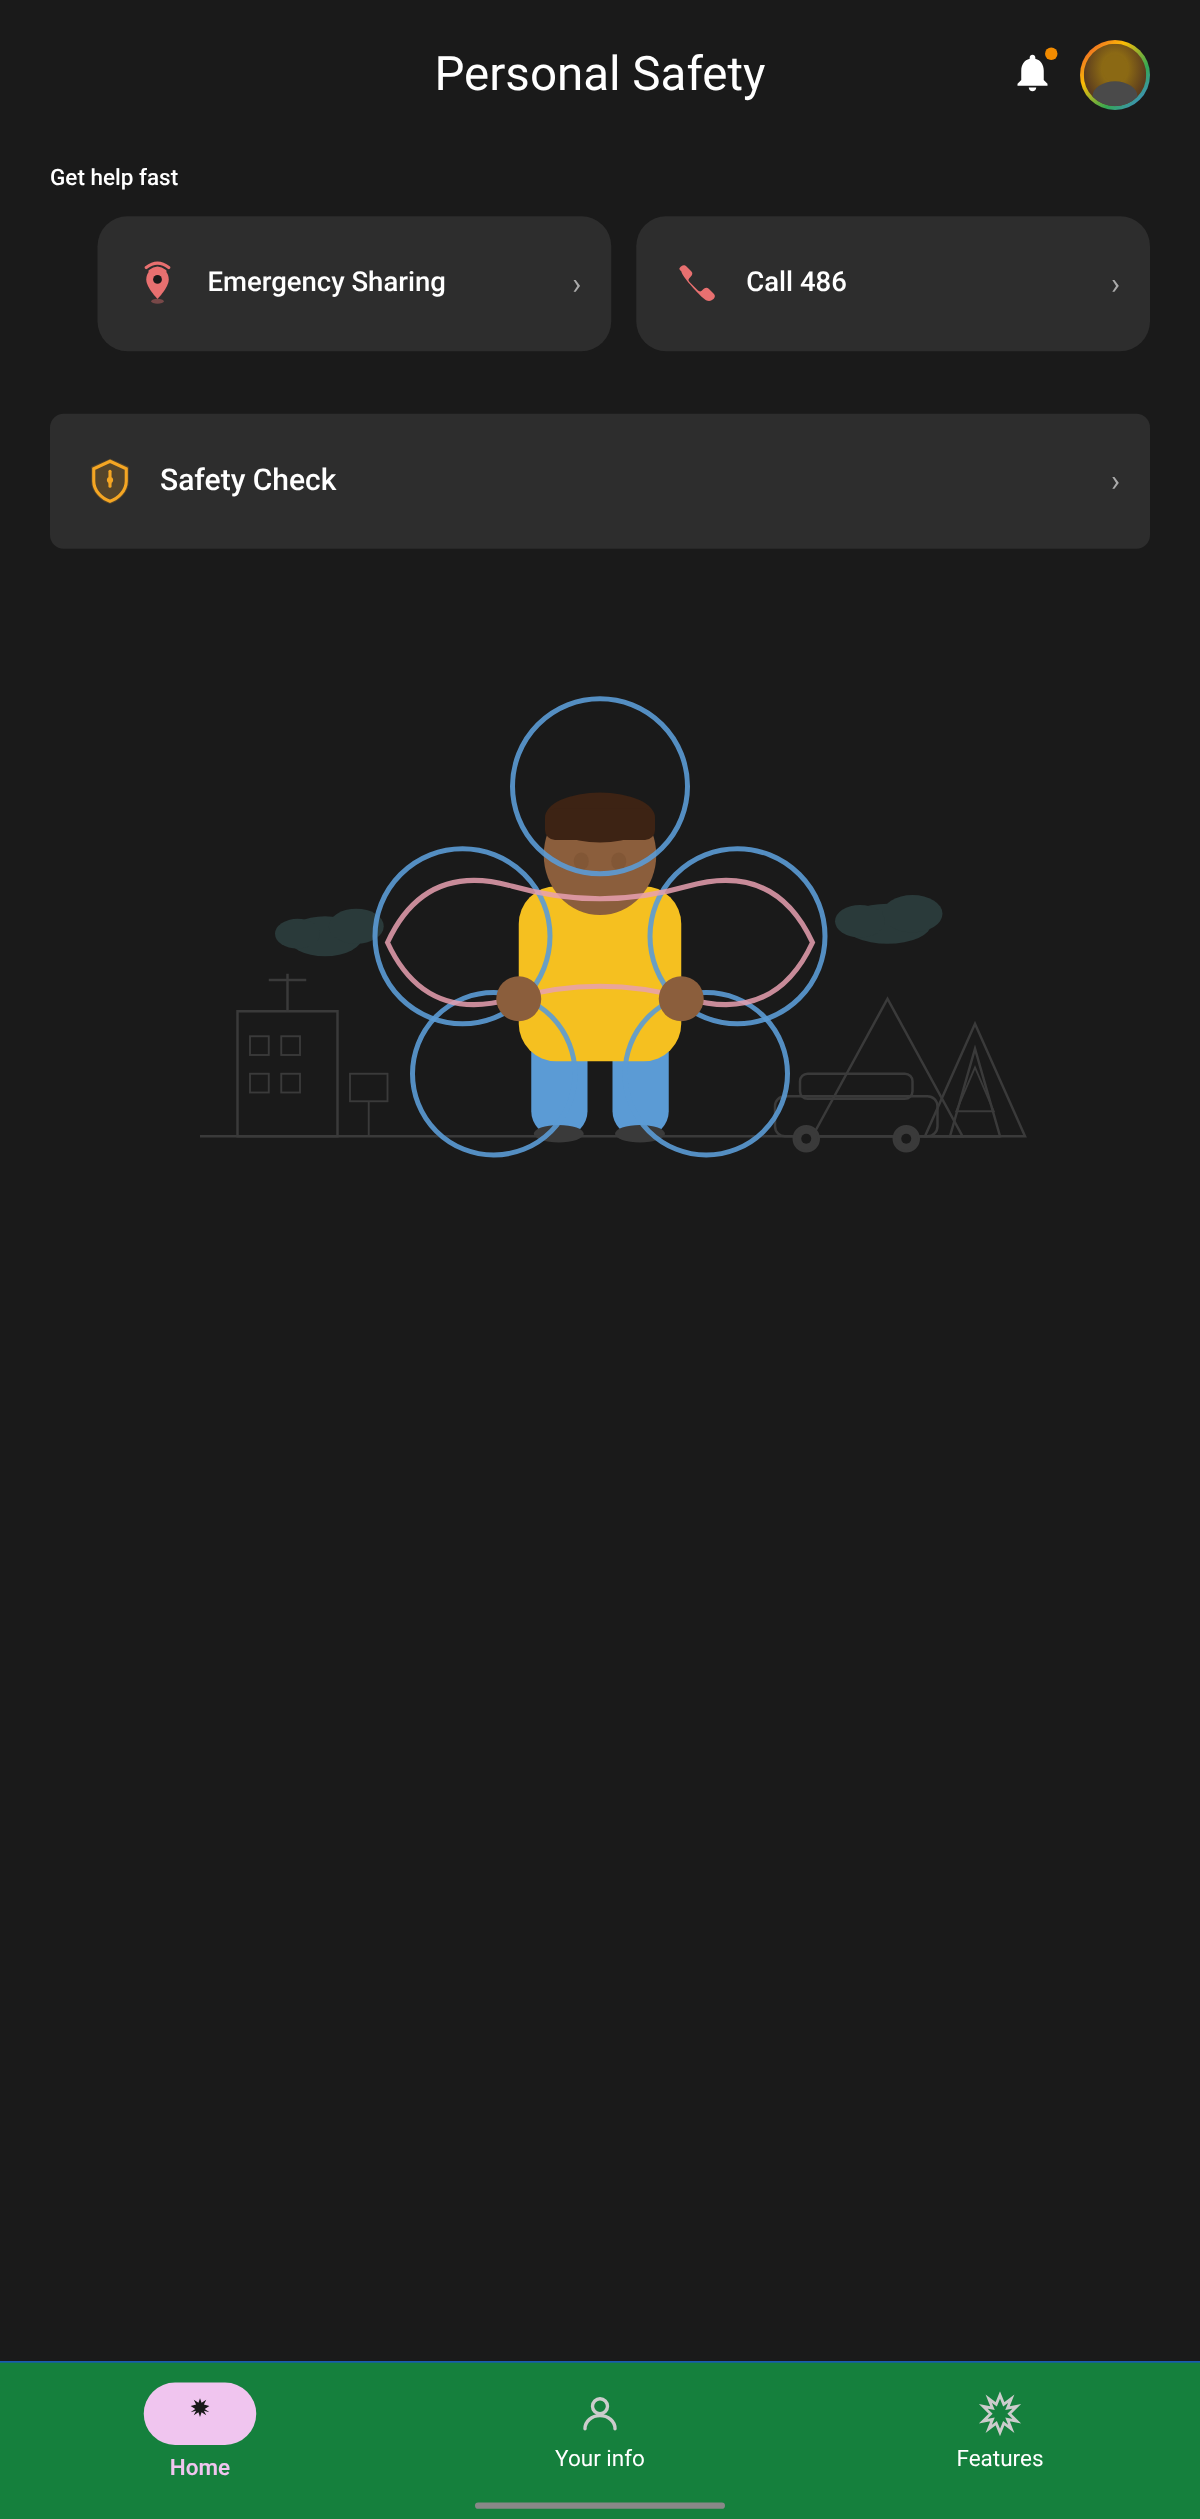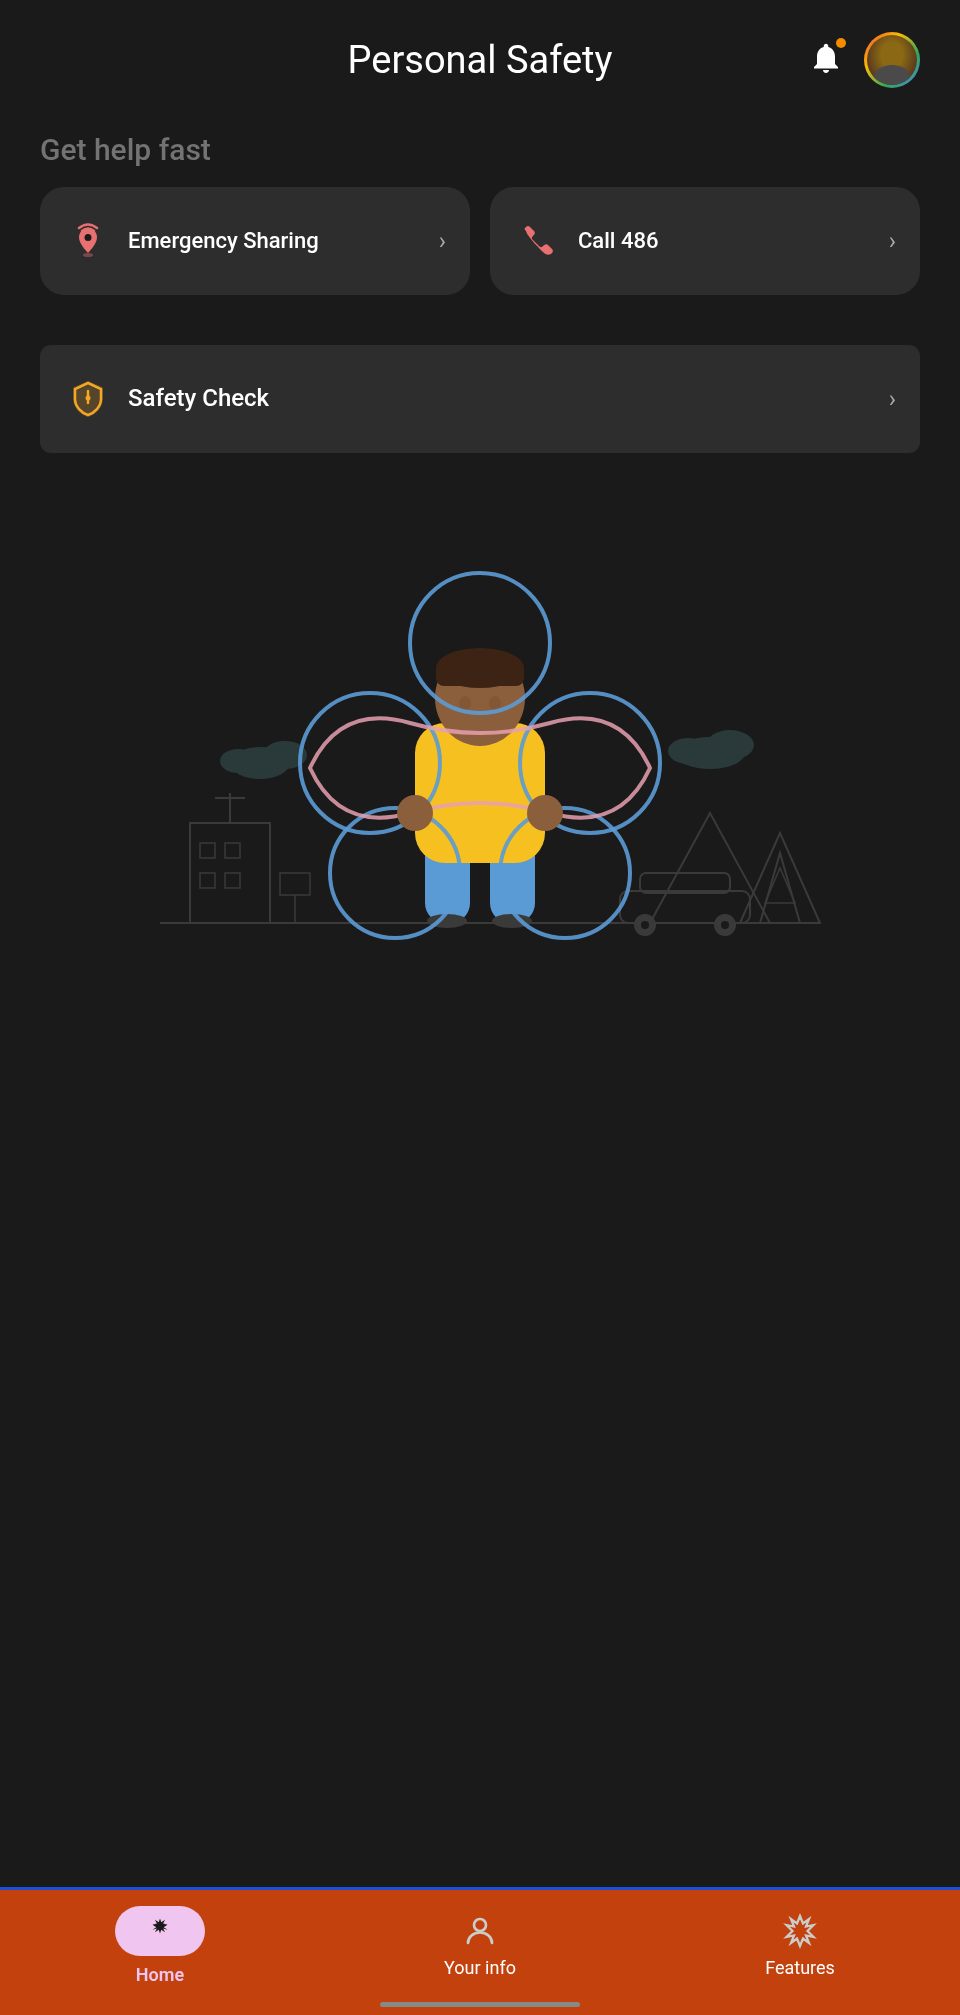--- a/index.html
+++ b/index.html
@@ -74,30 +74,31 @@
       display: flex;
       align-items: flex-end;
       justify-content: center;
     }
 
     
     .section {
       padding: 30px 40px 20px;
     }
     .section-title {
-      font-size: 30px;
+      font-size: 18px;
       font-weight: 500;
-      color: #737373;
+      color: #ffffff;
       margin-bottom: 20px;
     }
 
     
     .cards-row {
       display: flex;
       gap: 20px;
+      margin-left: 38px;
     }
     .card {
       background: #2d2d2d;
       border-radius: 24px;
       padding: 30px 24px;
       display: flex;
       align-items: center;
       cursor: pointer;
       flex: 1;
     }
@@ -145,22 +146,22 @@
       padding: 40px 0 20px;
       position: relative;
       height: 560px;
     }
 
     
     .bottom-nav {
       position: fixed;
       bottom: 0;
       width: 960px;
-      background: #c2410c;
-      border-top: 3px solid #1d4ed8;
+      background: #15803d;
+      border-top: 1px solid #1d4ed8;
       display: flex;
       justify-content: space-around;
       align-items: center;
       padding: 16px 0 30px;
     }
     .nav-item {
       display: flex;
       flex-direction: column;
       align-items: center;
       gap: 8px;

